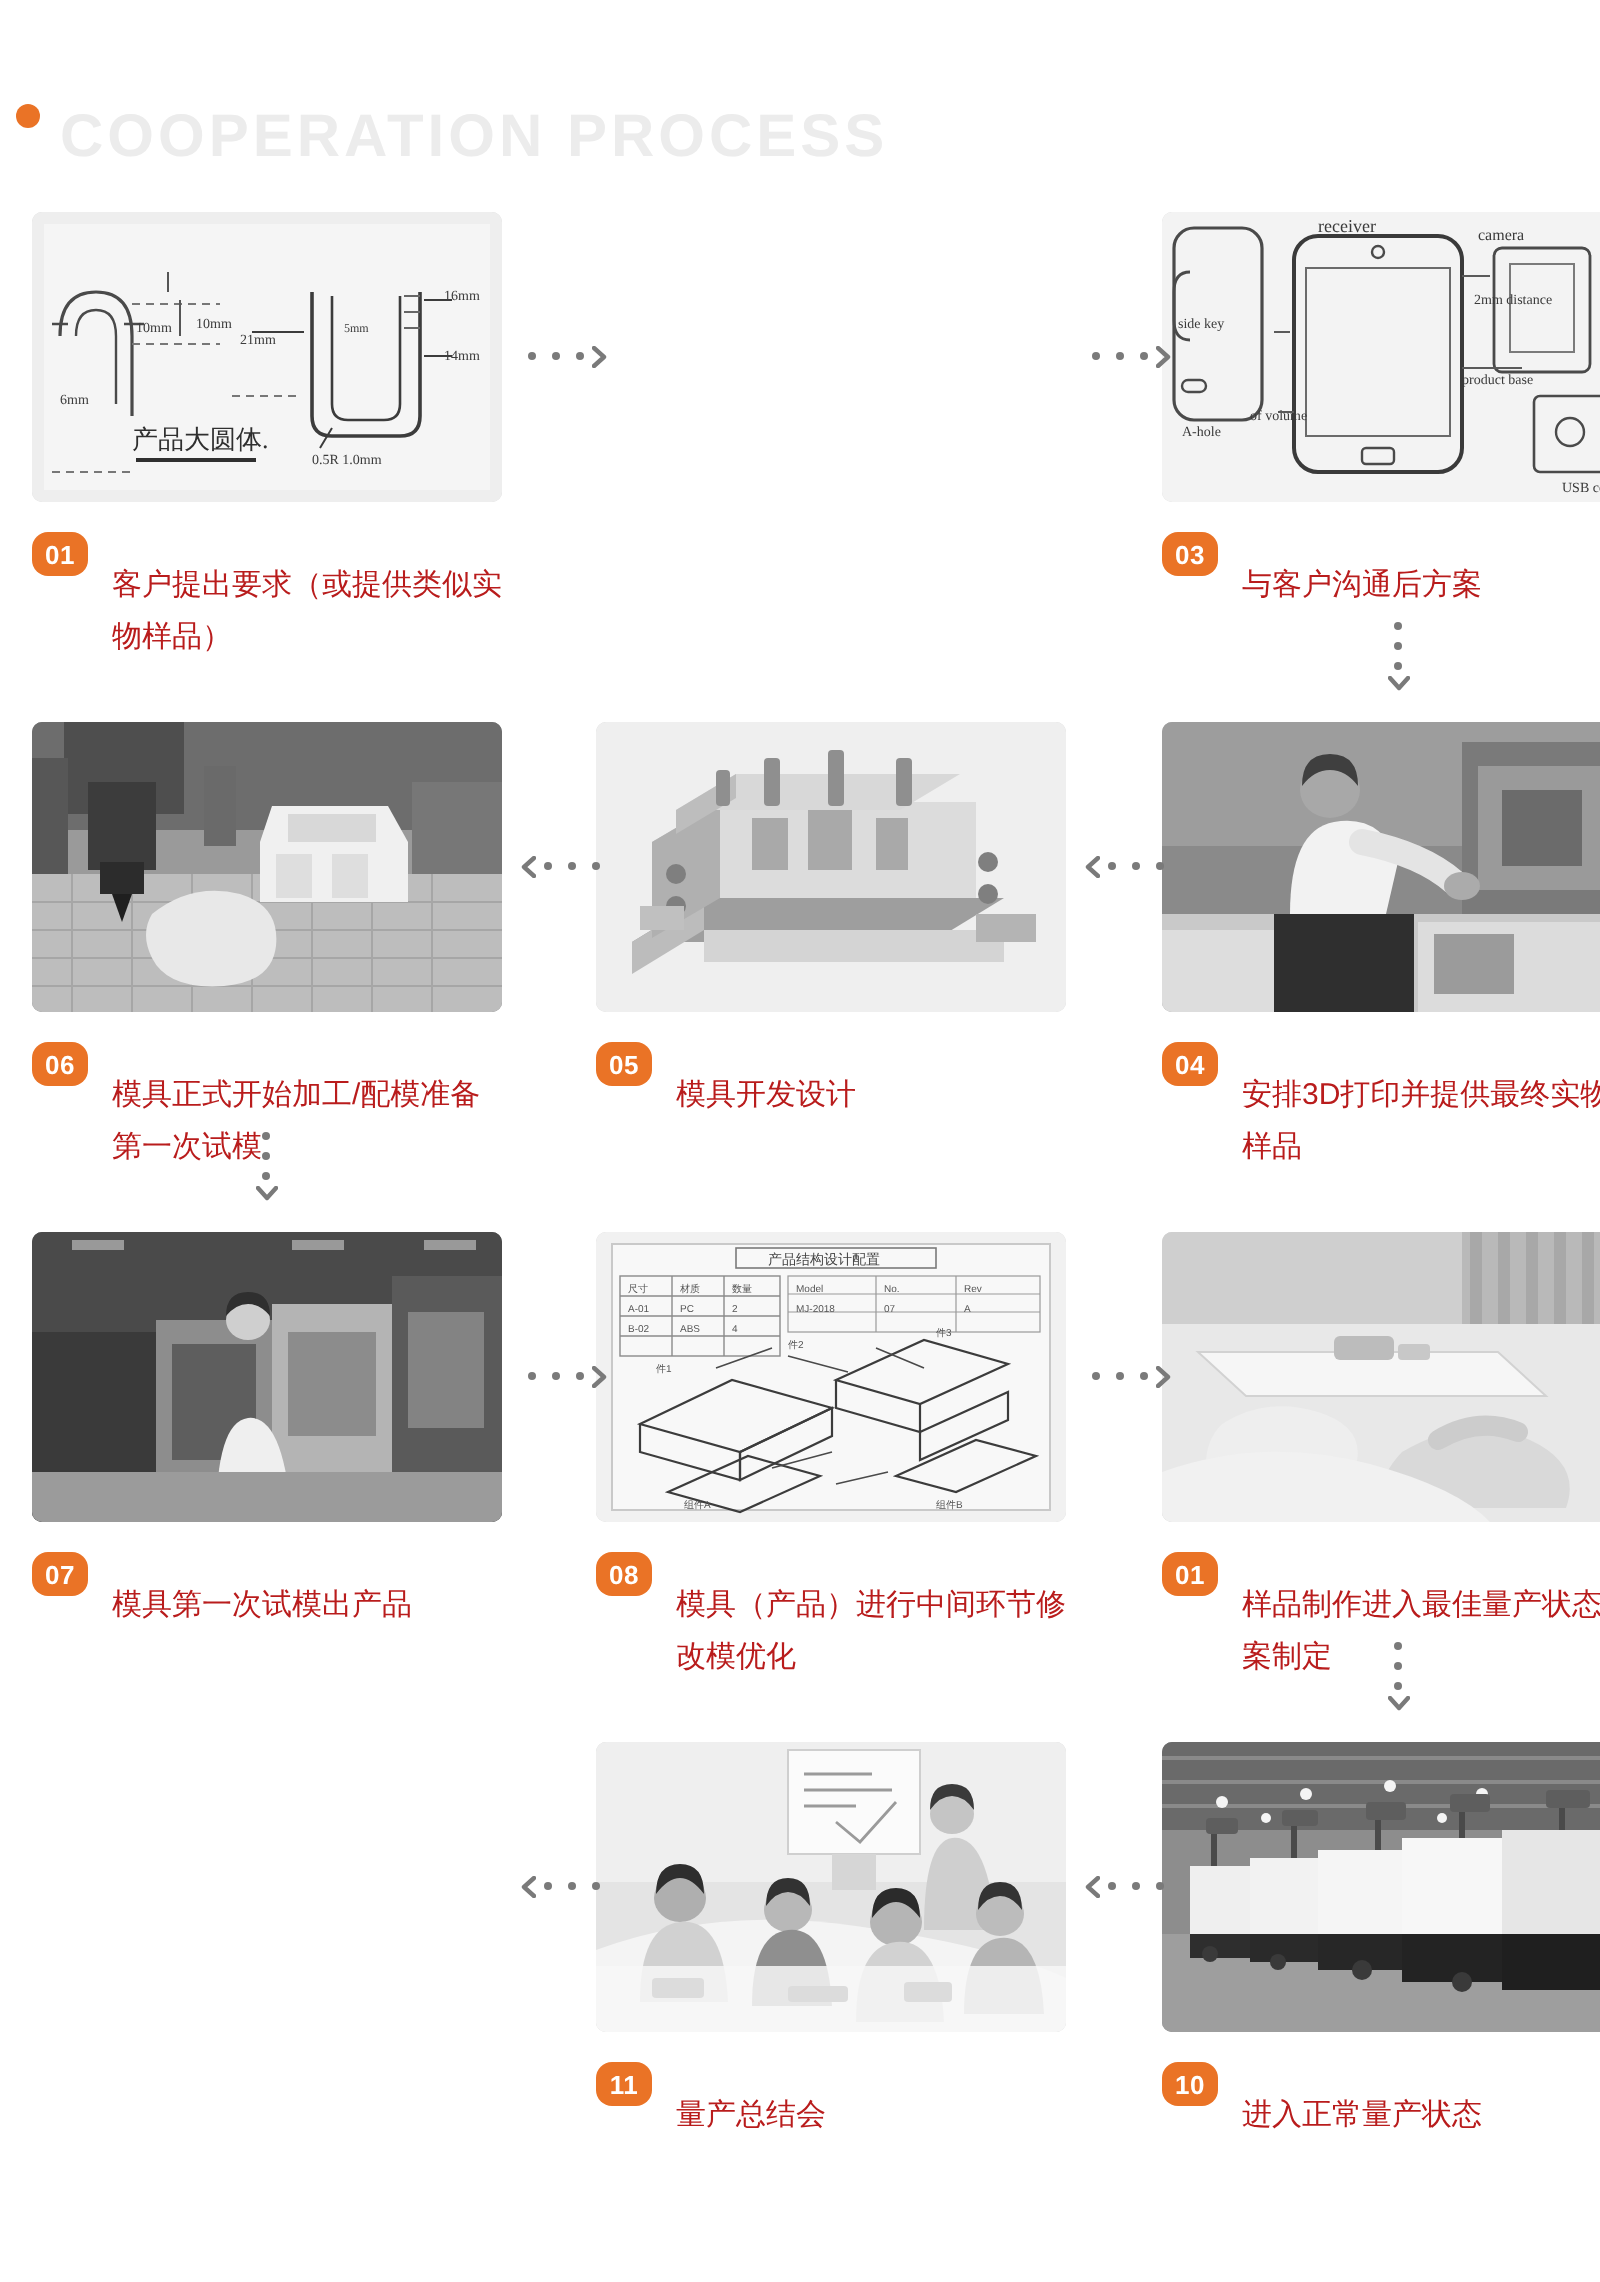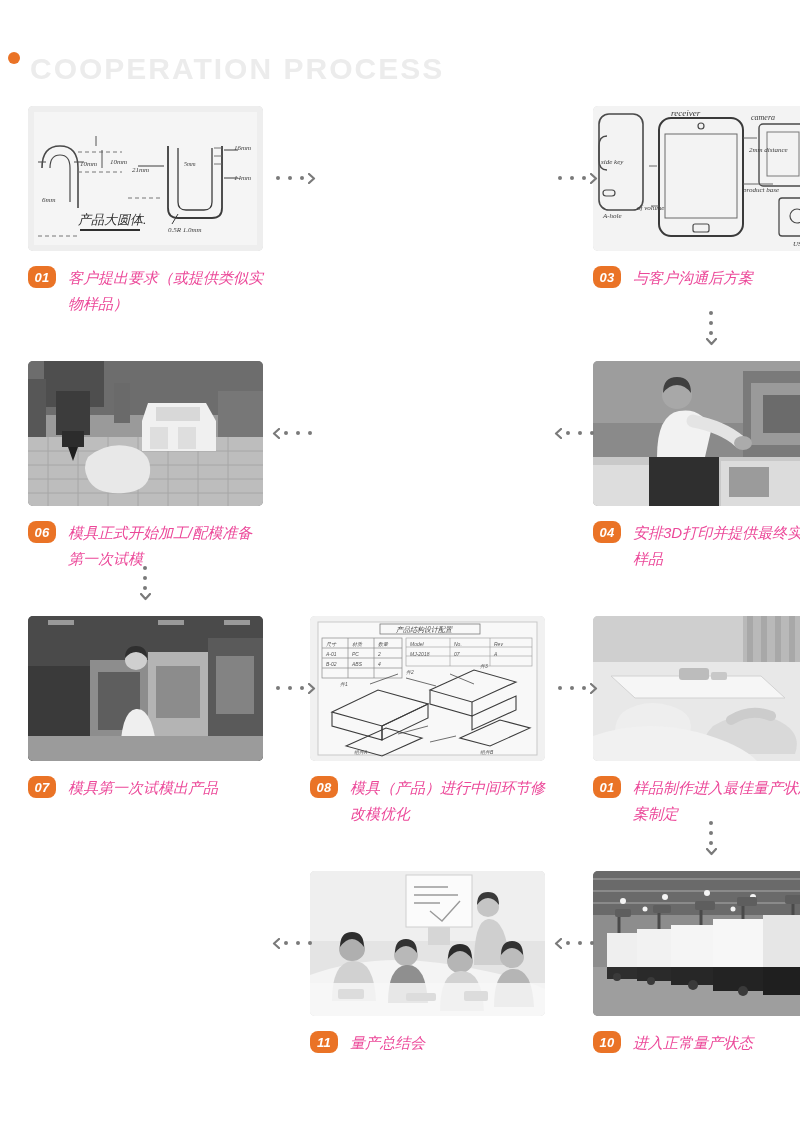--- a/index.html
+++ b/index.html
@@ -25,22 +25,21 @@
   .header-title {
     position: absolute; left: 30px; top: 28px;
     font-size: 32px; font-weight: bold; color: #3a3a3a;
     letter-spacing: 1px;
   }
 
   
   .grid {
     position: relative;
     width: 724px;
-    padding: 0 20px;
-    font-style: italic;
+    padding: 0 8px;
   }
   .row { position: relative; height: 255px; }
   .cell {
     position: absolute; top: 0;
     width: 235px;
   }
   .cell.c0 { left: 8px; }
   .cell.c1 { left: 290px; }
   .cell.c2 { left: 573px; }
 
@@ -67,22 +66,23 @@
     color: #ffffff;
     font-size: 13px; font-weight: bold;
     display: flex; align-items: center; justify-content: center;
     margin-top: 1px;
     letter-spacing: 0.3px;
   }
   .cap-text {
     margin-left: 12px;
     font-size: 15px;
     line-height: 26px;
-    color: #ec4899;
+    color: #b91c1c;
     max-width: 196px;
+    margin-top: 15px;
   }
 
   
   .conn-h {
     position: absolute;
     top: 62px;
     width: 62px; height: 20px;
     display: flex; align-items: center; justify-content: center;
   }
   .conn-h.h0 { left: 243px; }
@@ -161,20 +161,31 @@
     <div class="row">
       <div class="cell c0">
         <div class="photo" title="数控机床加工零件">
           <svg viewBox="0 0 235 145" preserveAspectRatio="xMidYMid slice">
             <use href="#art-cnc"></use>
           </svg>
         </div>
         <div class="caption">
           <div class="badge">06</div>
           <div class="cap-text">模具正式开始加工/配模准备第一次试模</div>
+        </div>
+      </div>
+      <div class="cell c1">
+        <div class="photo" title="模具三维设计图">
+          <svg viewBox="0 0 235 145" preserveAspectRatio="xMidYMid slice">
+            <use href="#art-cad"></use>
+          </svg>
+        </div>
+        <div class="caption">
+          <div class="badge">05</div>
+          <div class="cap-text">模具开发设计</div>
         </div>
       </div>
       <div class="cell c2">
         <div class="photo" title="工人在工作台检查模具">
           <svg viewBox="0 0 235 145" preserveAspectRatio="xMidYMid slice">
             <use href="#art-worker"></use>
           </svg>
         </div>
         <div class="caption">
           <div class="badge">04</div>

